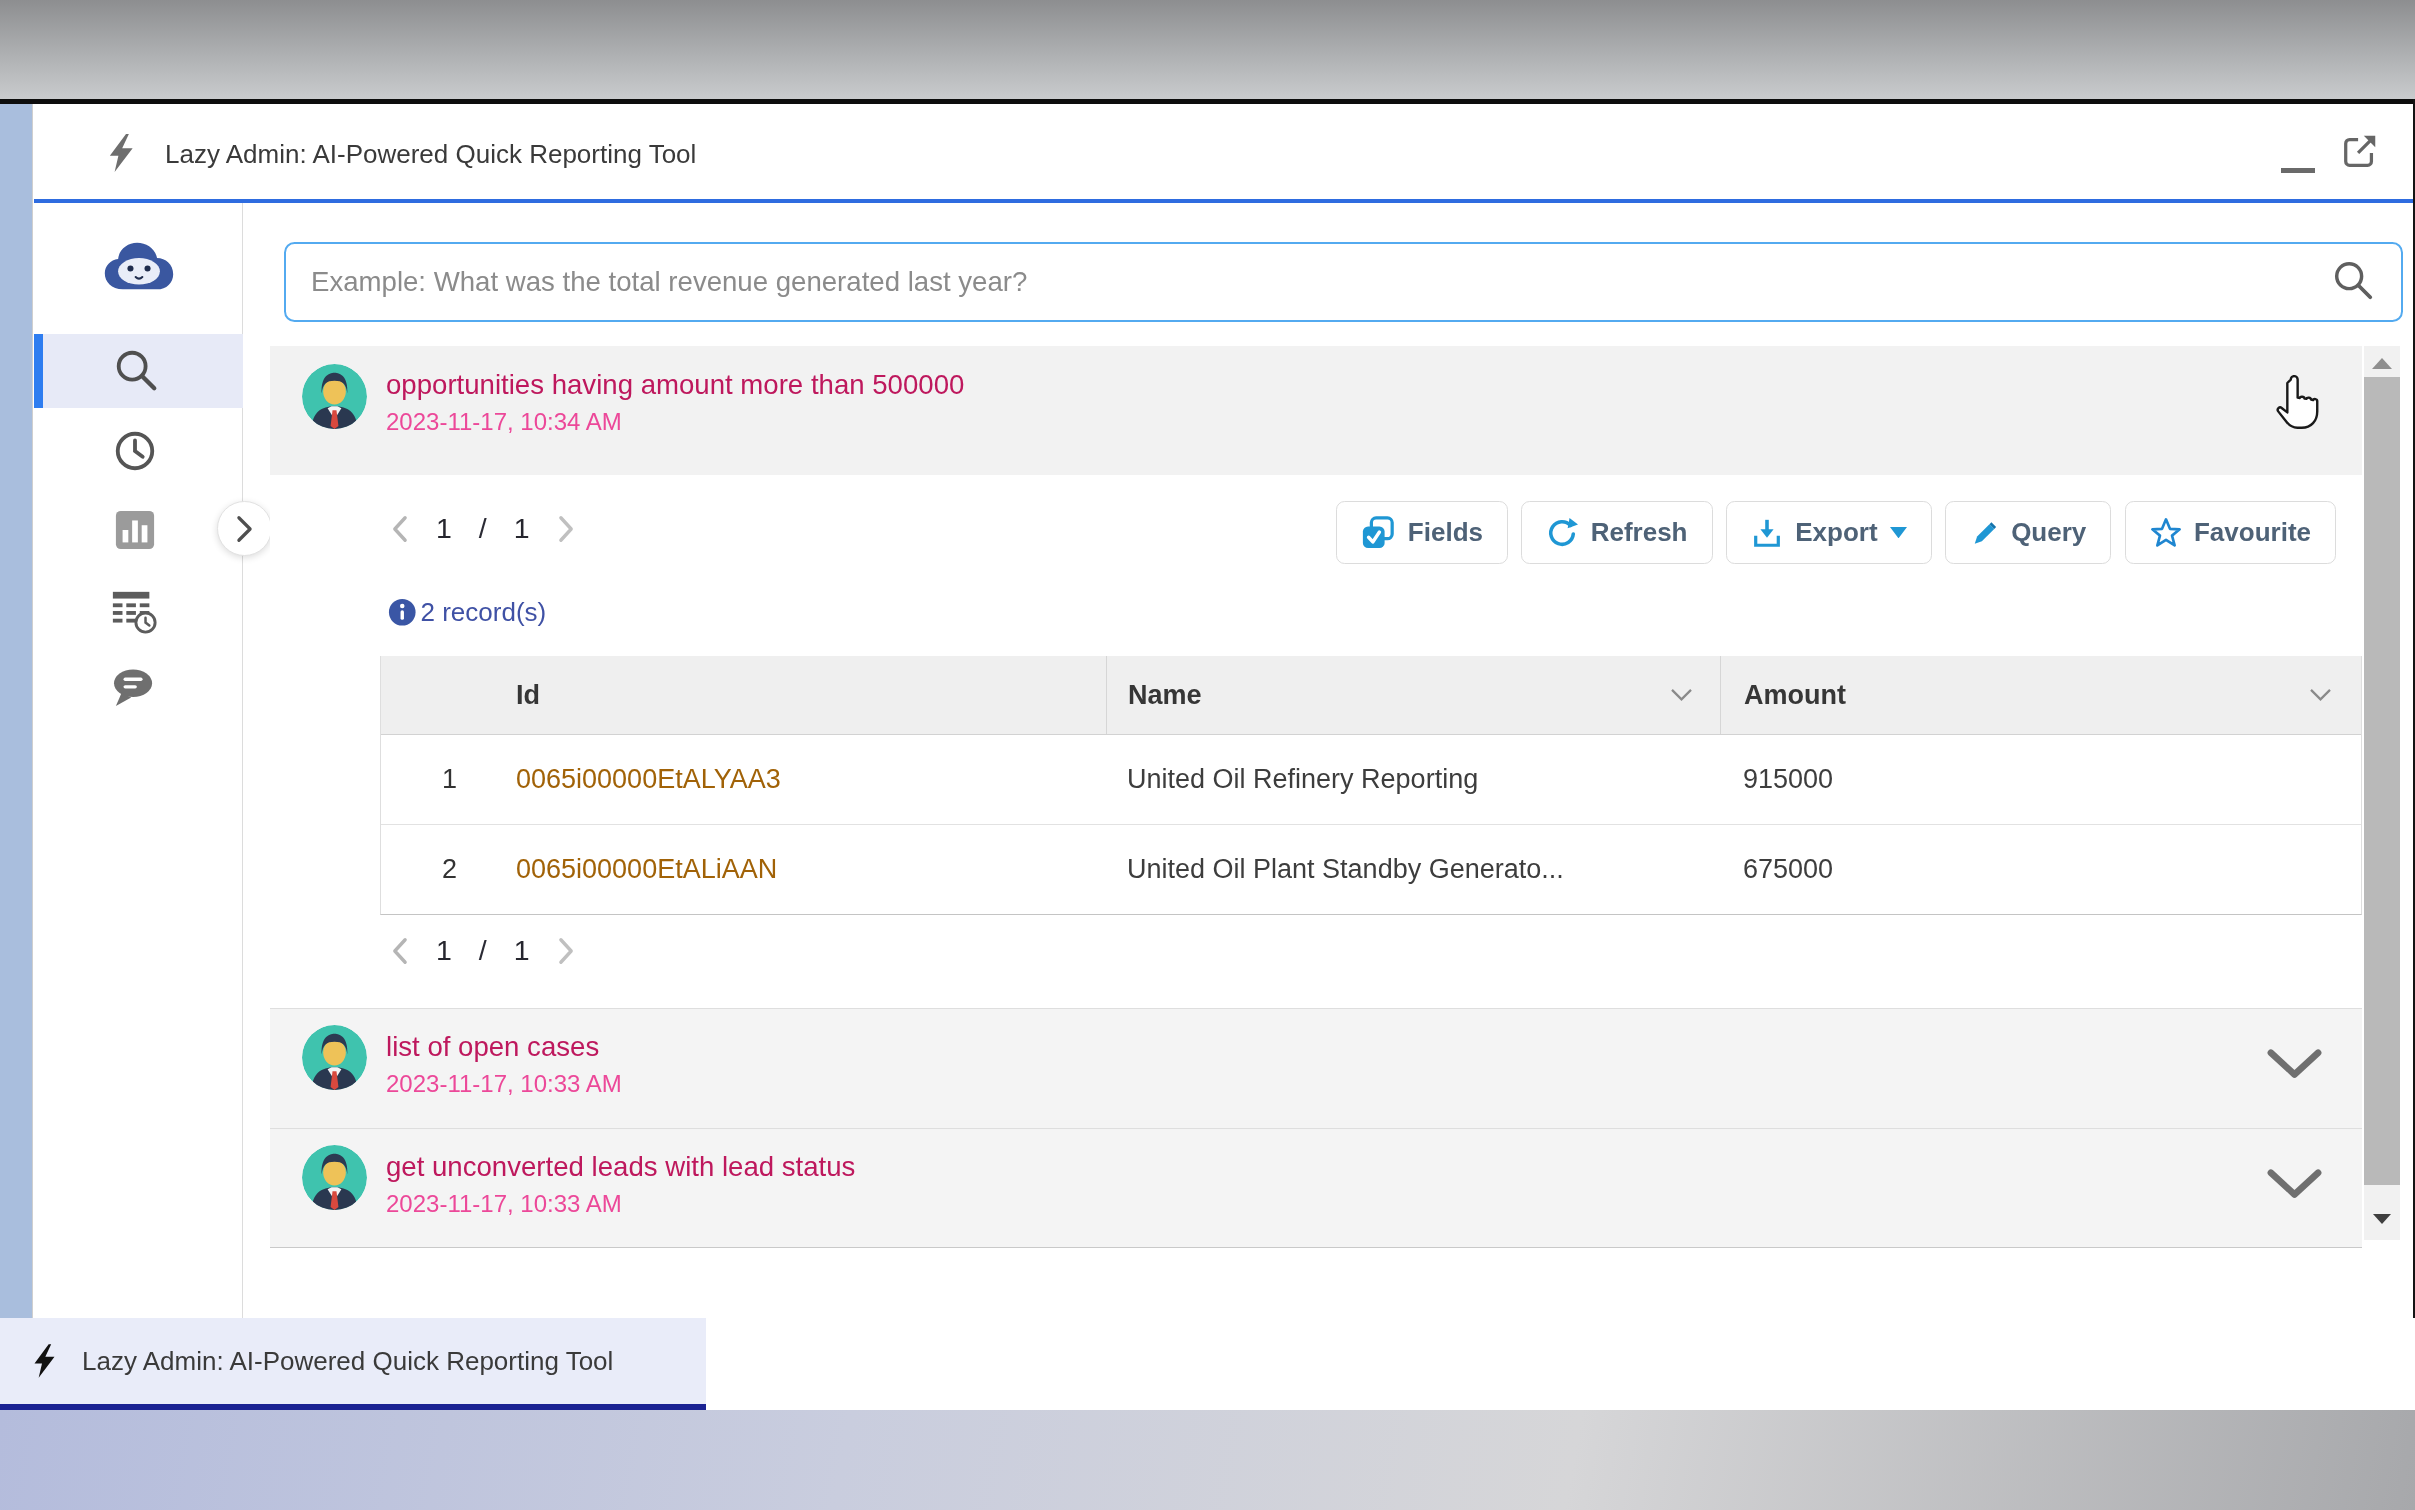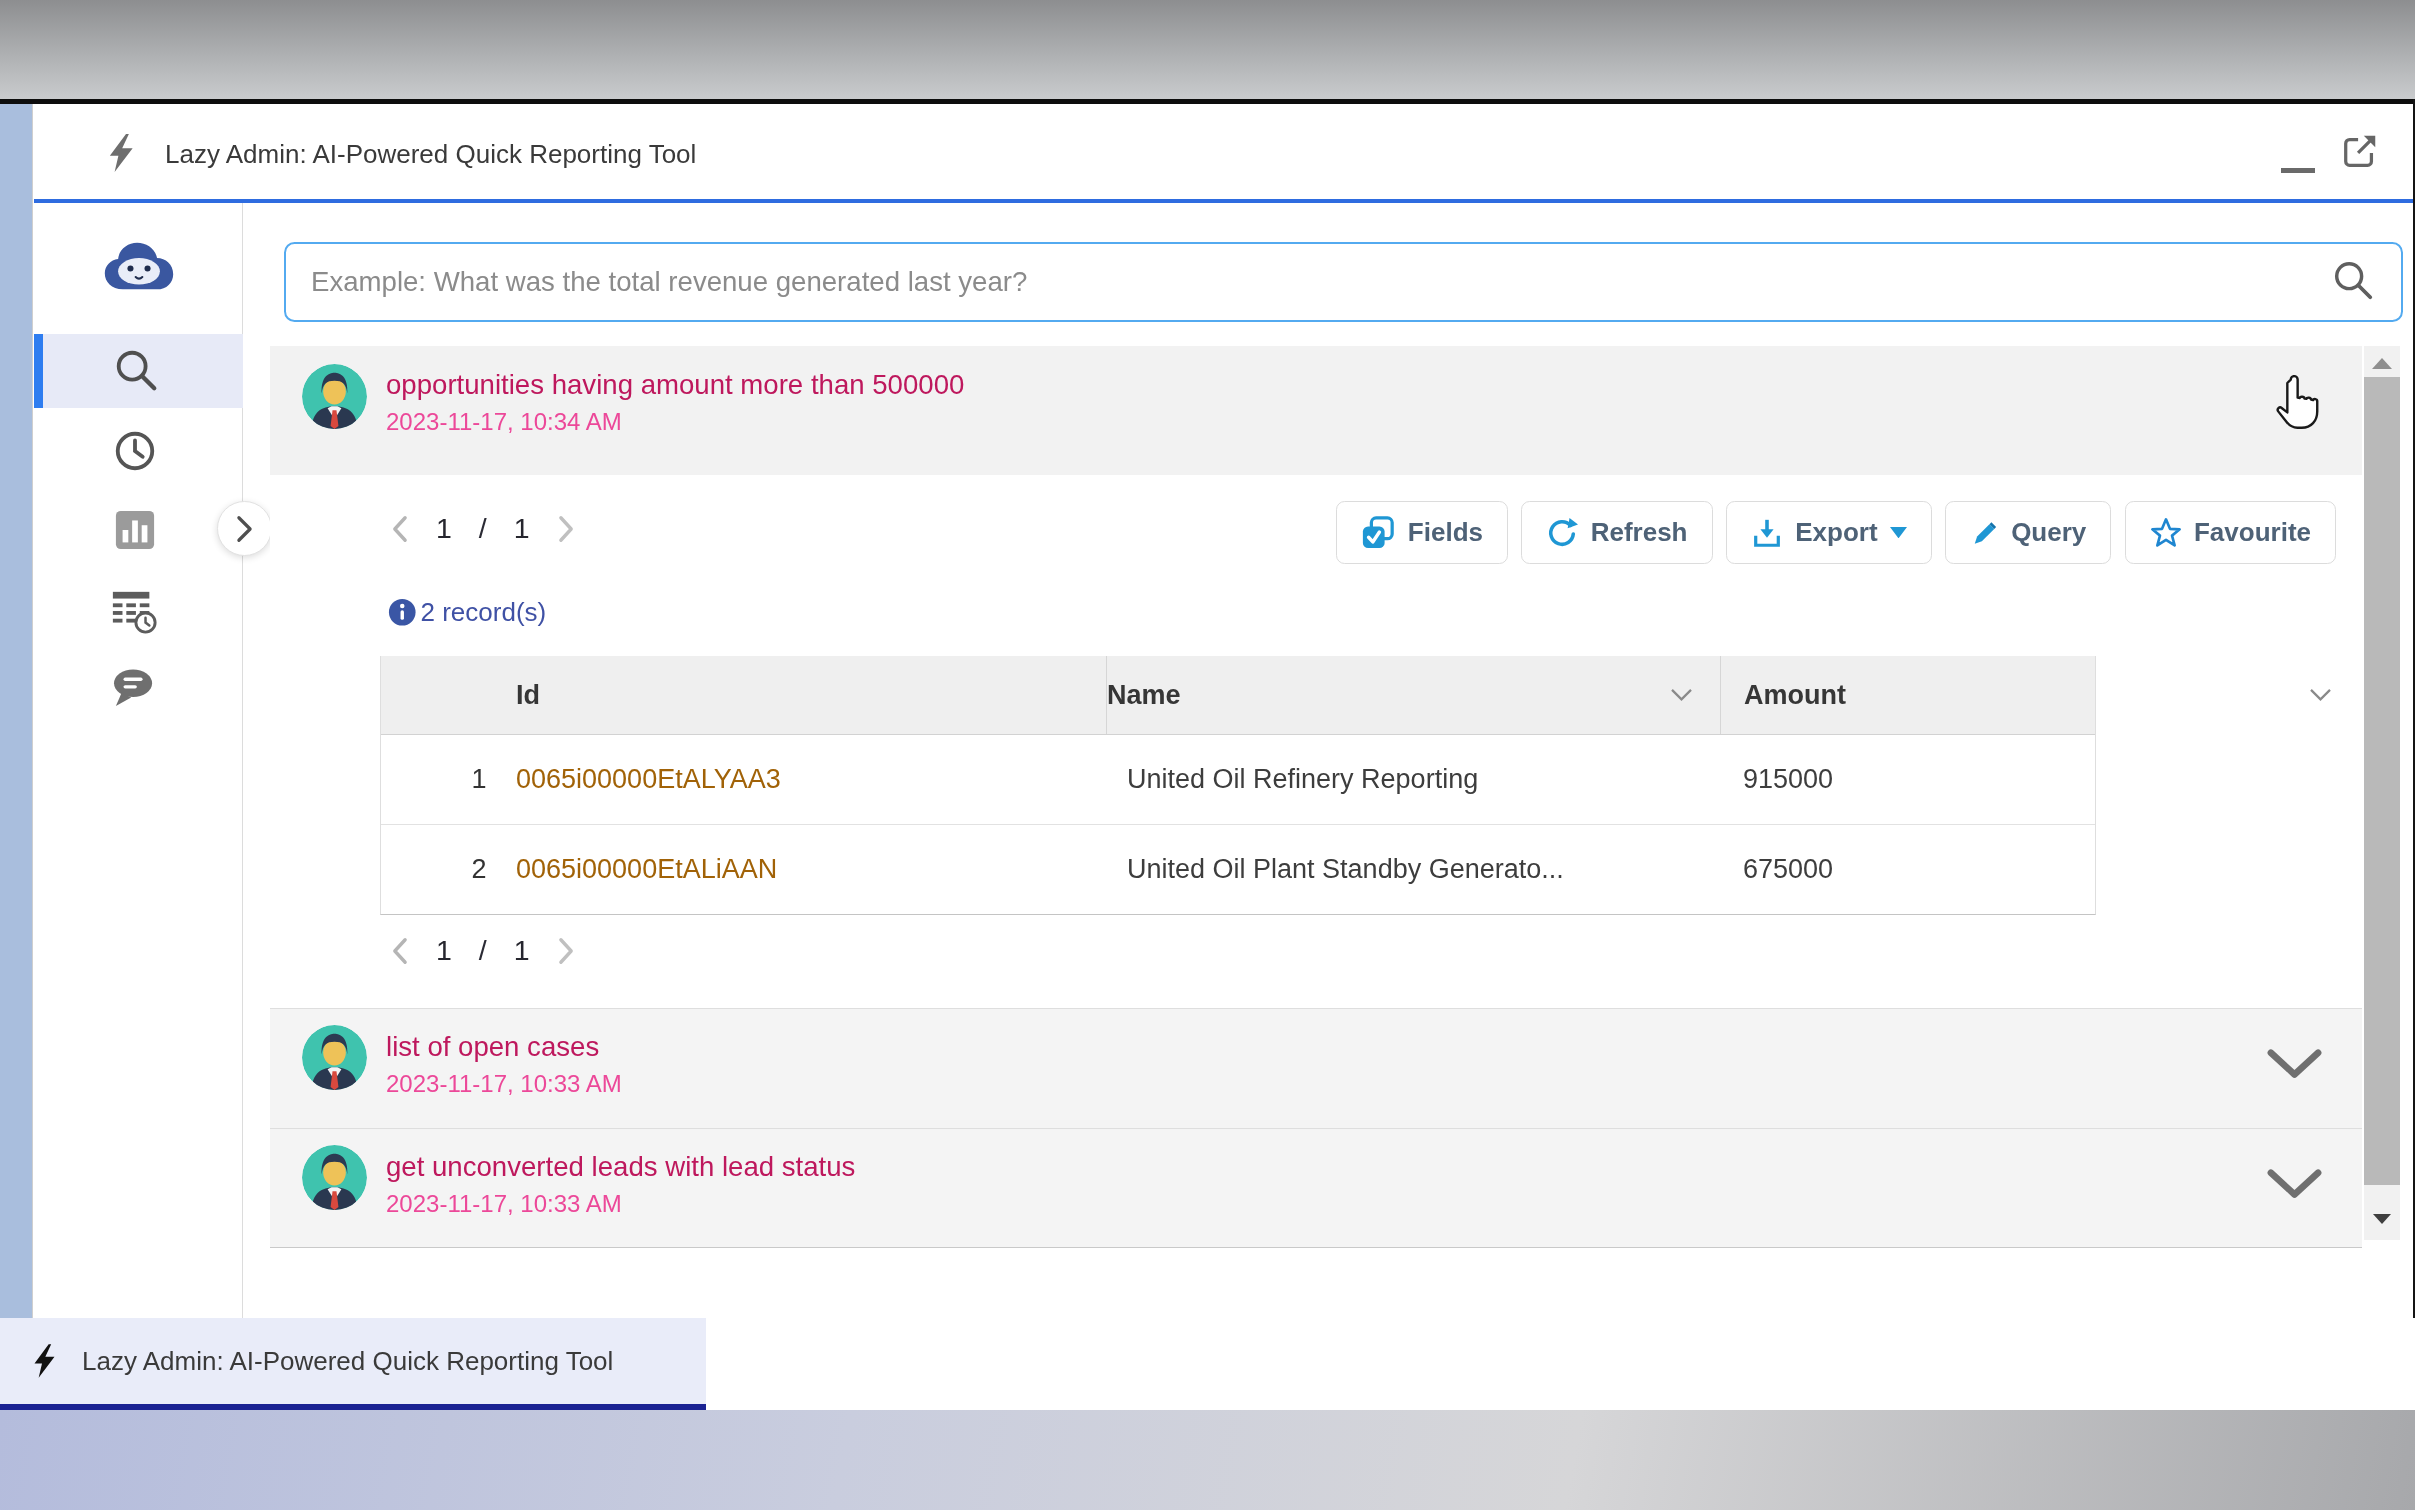--- a/index.html
+++ b/index.html
@@ -225,26 +225,26 @@
 
 <div class="abs records" style="left:388px;top:597px;">
   <svg width="28.5" height="28.5" viewBox="0 0 30 30">
     <circle cx="15" cy="15" r="14" fill="#3a56a5"></circle>
     <circle cx="15" cy="8.5" r="2.4" fill="#fff"></circle>
     <rect x="13.2" y="13" width="3.6" height="10" rx="1.8" fill="#fff"></rect>
   </svg>
   <span>2 record(s)</span>
 </div>
 
-<div class="abs rtable" style="left:380px;top:656px;width:1716px;text-align:center;">
+<div class="abs rtable" style="left:380px;top:656px;width:1982px;">
   <div class="thead">
     <div class="th" style="padding-left:135px;">
       <span>Id</span>
     </div>
-    <div class="th" style="justify-content:space-between;padding-right:27px;">
+    <div class="th" style="padding-left:21px;justify-content:space-between;padding-right:27px;">
       <span>Name</span>
       <svg width="23" height="13.3" viewBox="0 0 24 14">
           <polyline points="2,2 12,12 22,2" fill="none" stroke="#8a8a8a" stroke-width="2.4"></polyline>
         </svg>
     </div>
     <div class="th" style="padding-left:23px;justify-content:space-between;padding-right:27px;">
       <span>Amount</span>
       <svg width="23" height="13.3" viewBox="0 0 24 14">
           <polyline points="2,2 12,12 22,2" fill="none" stroke="#8a8a8a" stroke-width="2.4"></polyline>
         </svg>

